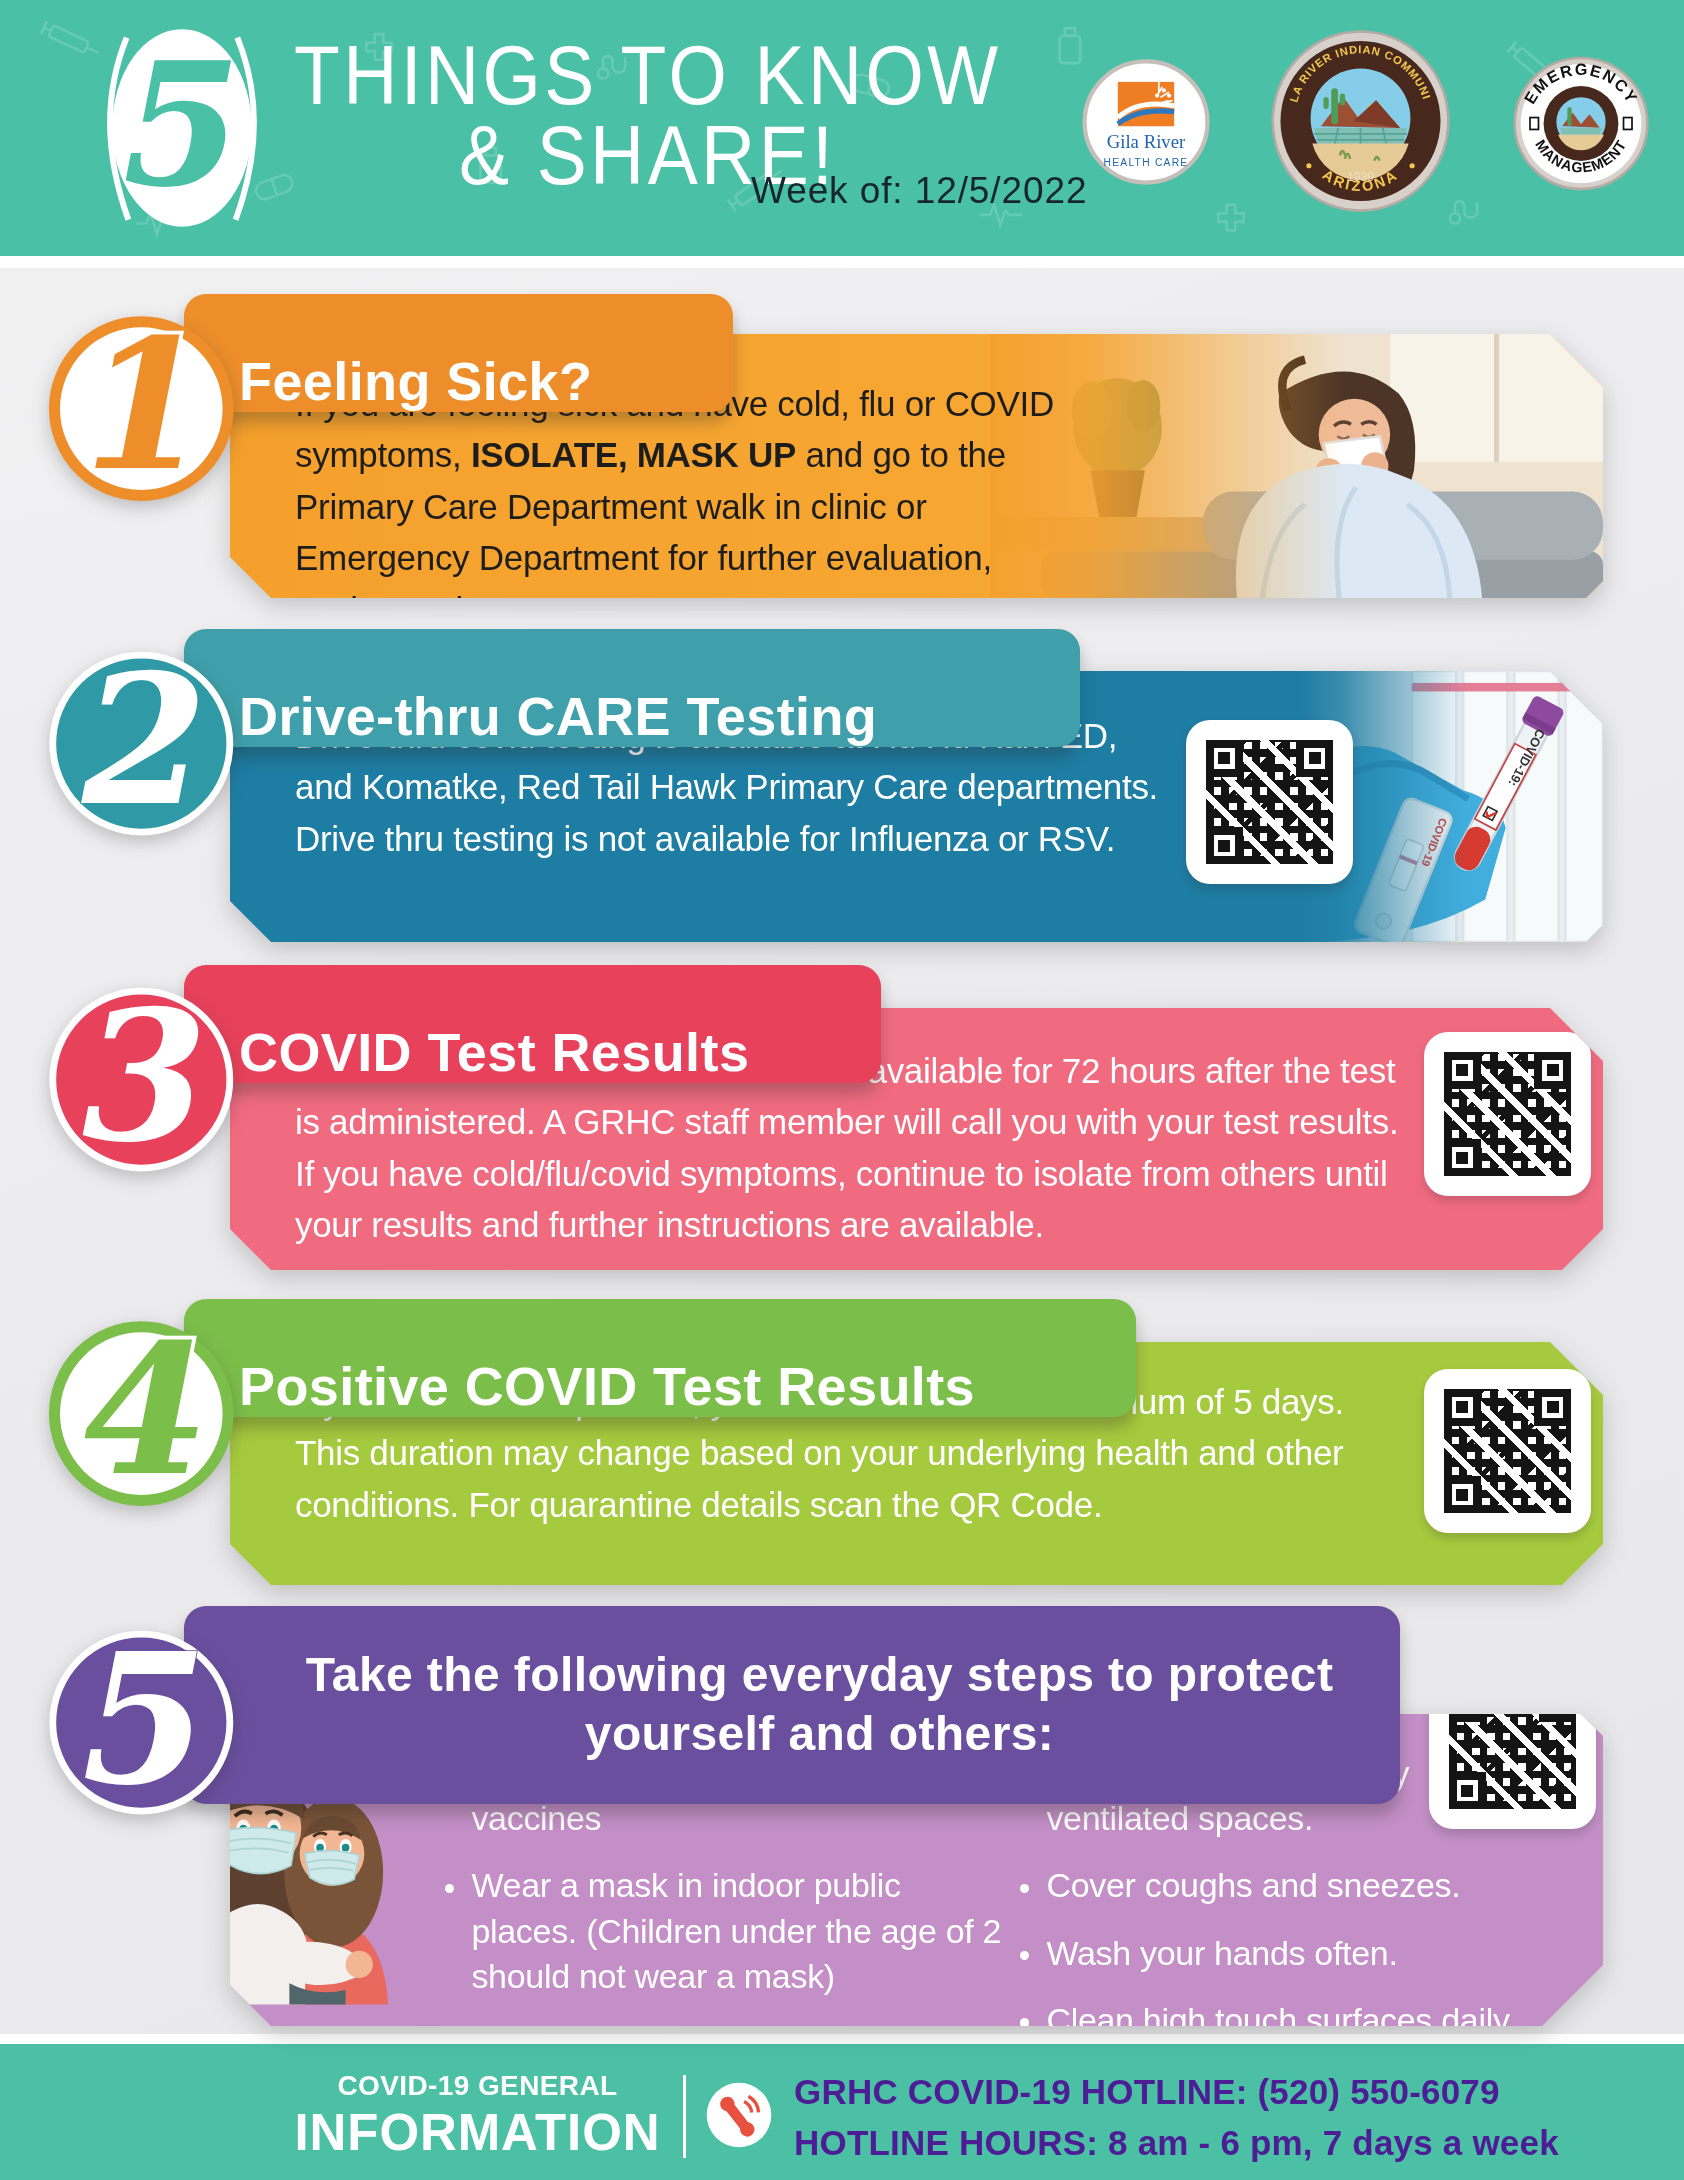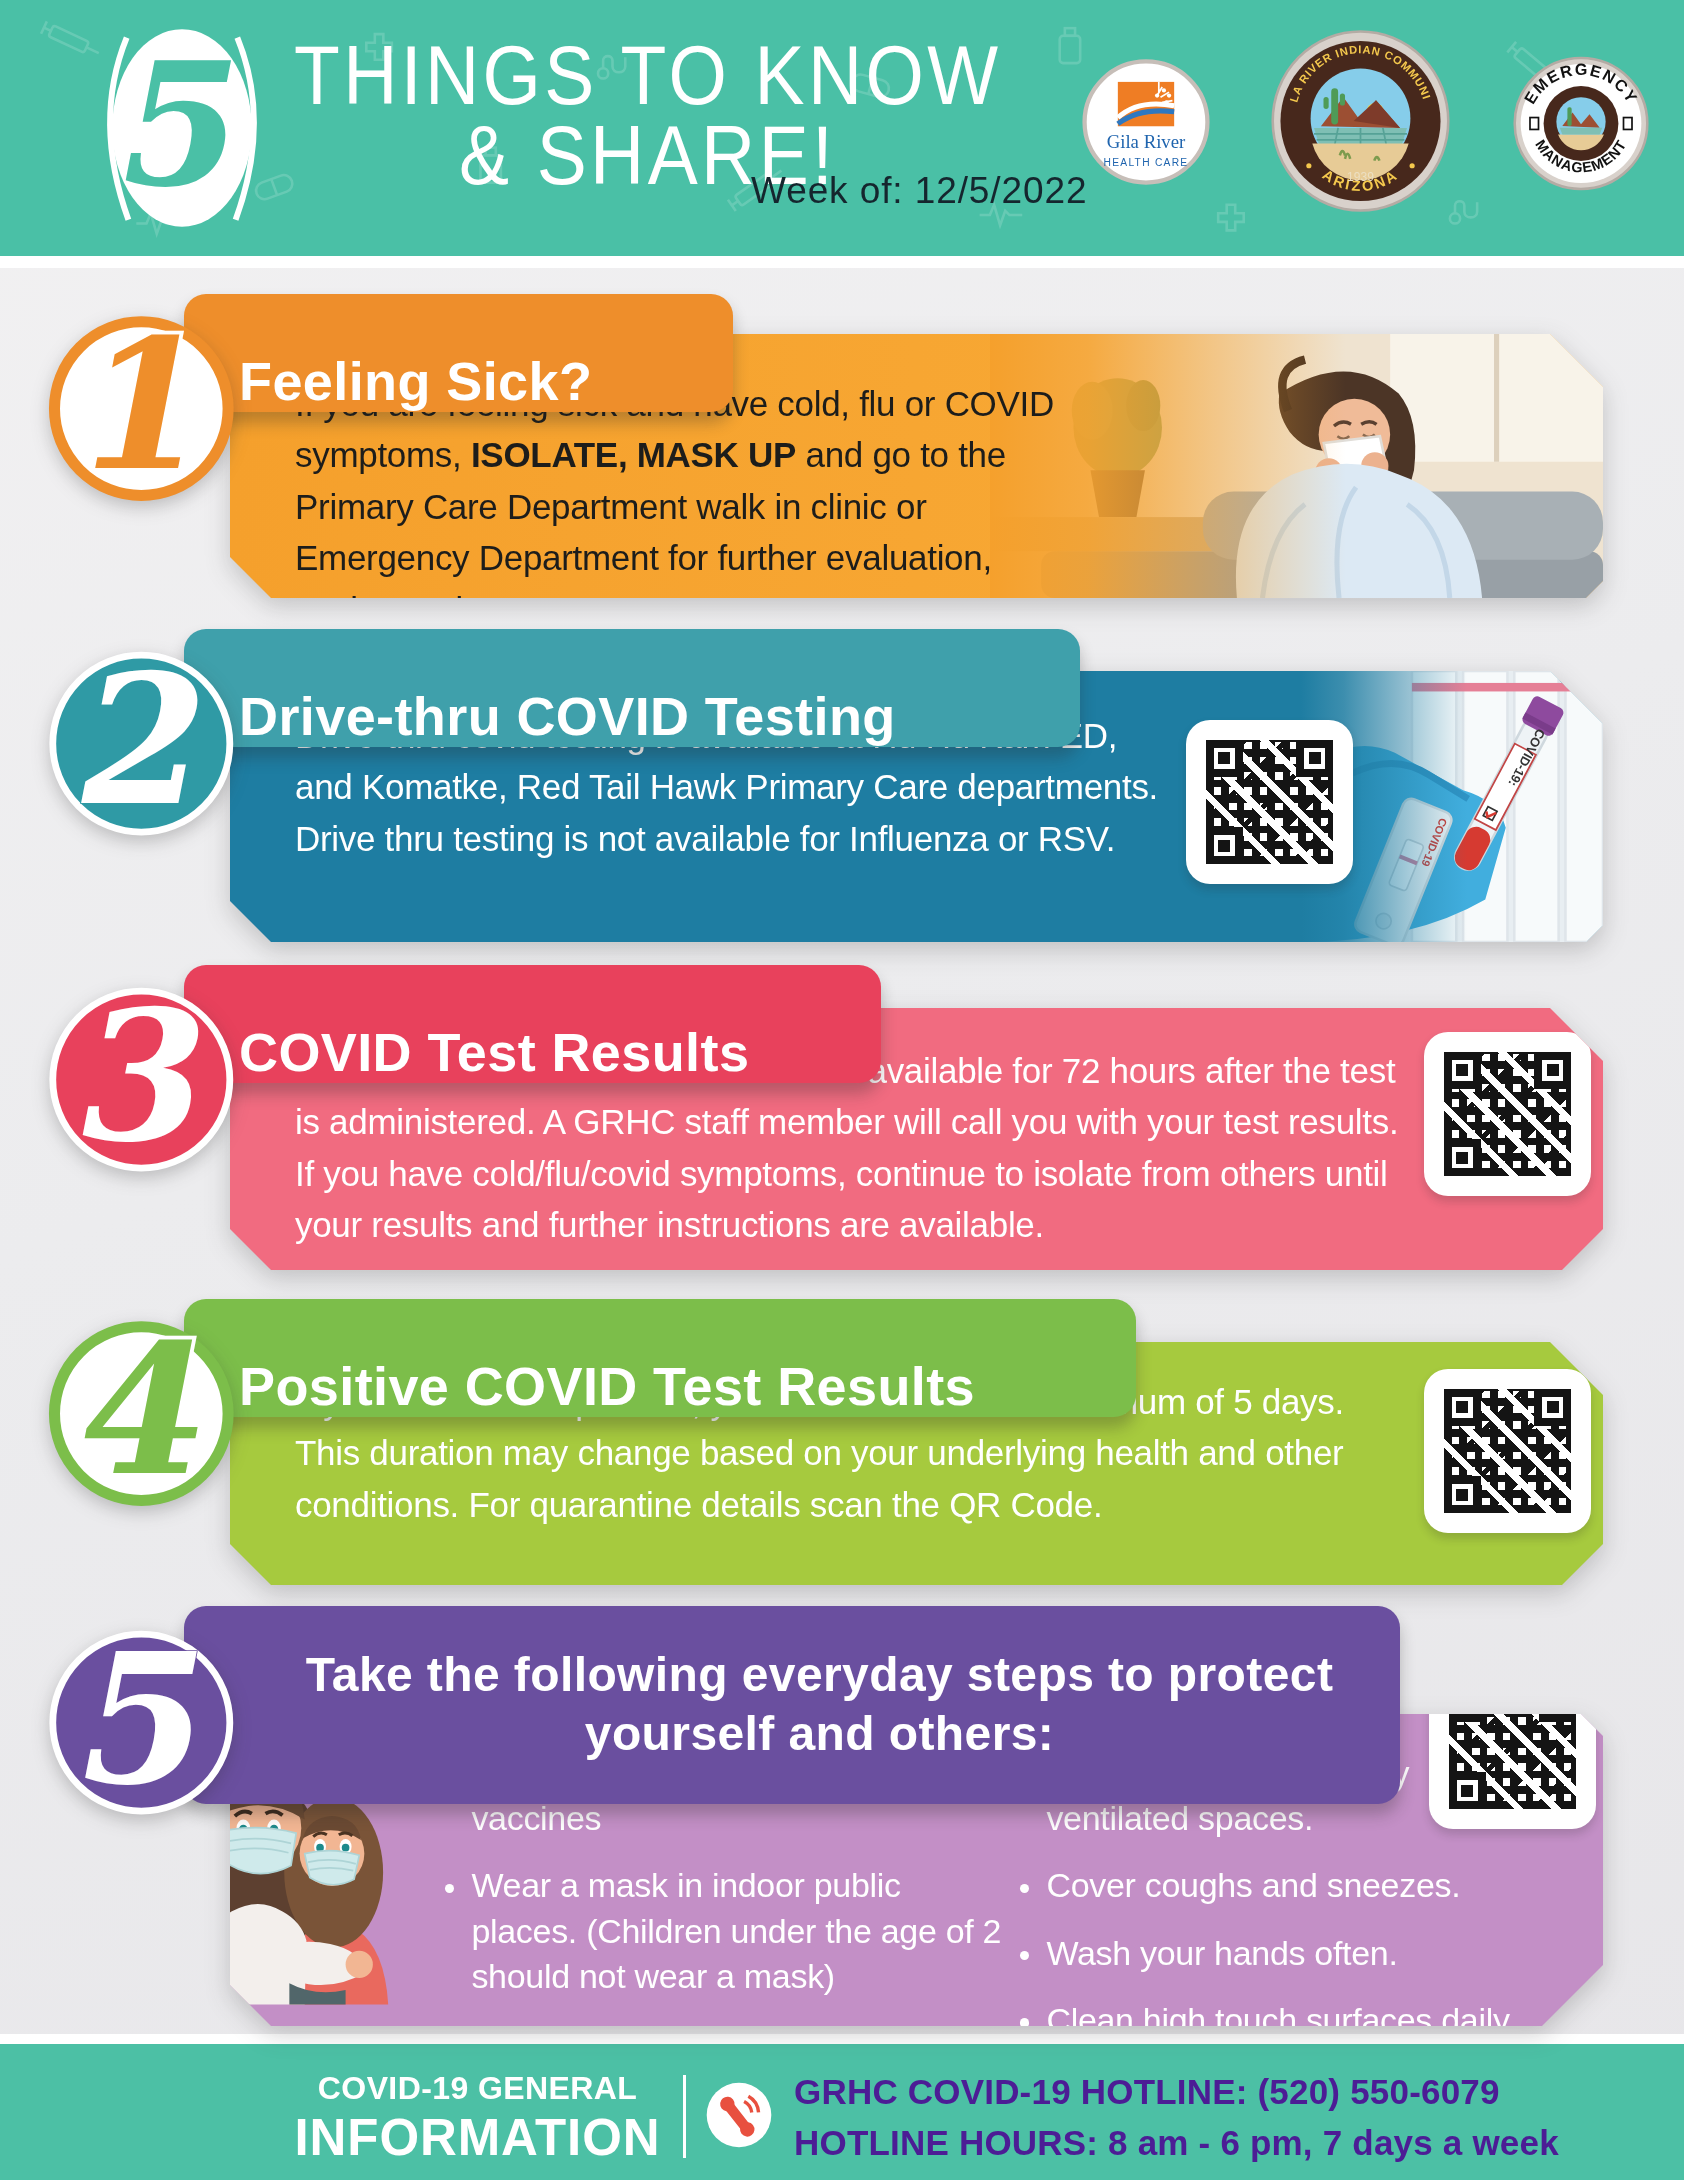--- a/index.html
+++ b/index.html
@@ -104,21 +104,21 @@
   .bdot { flex:0 0 9.4px; width:9.4px; height:9.4px; border-radius:50%; background:#ffffff; margin:20.4px 17px 0 0; }
   .btxt { font-size:34px; line-height:1.33; letter-spacing:-0.3px; }
   .btxt.narrow { max-width:366px; }
 
   .family { position:absolute; left:-43px; top:22px; width:203px; height:271px; }
 
   
   .foot-strip { position:absolute; left:0; top:2034px; width:1685px; height:10.2px; background:#ffffff; }
   .footband { position:absolute; left:0; top:2044px; width:1685px; height:136px; background:#4cc0a5; }
   .foot-label { position:absolute; left:290px; top:25.6px; width:375px; text-align:center; color:#fff; }
-  .foot-label .l1 { font-size:32px; font-weight:bold; letter-spacing:0.4px; }
+  .foot-label .l1 { font-size:28px; font-weight:bold; letter-spacing:0.4px; }
   .foot-label .l2 { font-size:51px; font-weight:bold; letter-spacing:0.9px; margin-top:1.7px; }
   .foot-div { position:absolute; left:683px; top:31px; width:3.4px; height:83px; background:#ffffff; }
   .phone { position:absolute; left:705px; top:37px; width:68px; height:68px; }
   .foot-right { position:absolute; left:794px; top:27px; color:#4c1d95; font-weight:bold; }
   .foot-right .r1, .foot-right .r2 { font-size:35px; letter-spacing:0.2px; line-height:1.2; }
   .foot-right .r2 { margin-top:8.5px; }
 </style>
 </head>
 <body>
 
@@ -290,21 +290,21 @@
       </div>
     </div>
   </section>
 
   <section class="s2">
     <svg class="badge" viewBox="0 0 232 262">
       <circle cx="114" cy="130" r="104" fill="#2f9aa5" stroke="#ffffff" stroke-width="8"></circle>
       <text x="118" y="200" fill="#ffffff" stroke="#2f9aa5" stroke-width="2">2</text>
     </svg>
     <div class="hdr">
-      <span>Drive-thru COVID Testing</span>
+      <span>Drive-thru CARE Testing</span>
     </div>
     <div class="panel-wrap">
       <div class="panel cut-a">
         <div class="photo">
           <svg viewBox="0 0 354 318" width="302" height="271" preserveAspectRatio="none">
             <rect x="0" y="0" width="354" height="318" fill="#e8eef2"></rect>
             <g fill="#f7fafb" stroke="#dfe5ea" stroke-width="3">
               <rect x="130" y="0" width="52" height="318"></rect>
                 <rect x="190" y="0" width="52" height="318"></rect>
               <rect x="250" y="0" width="52" height="318"></rect>

